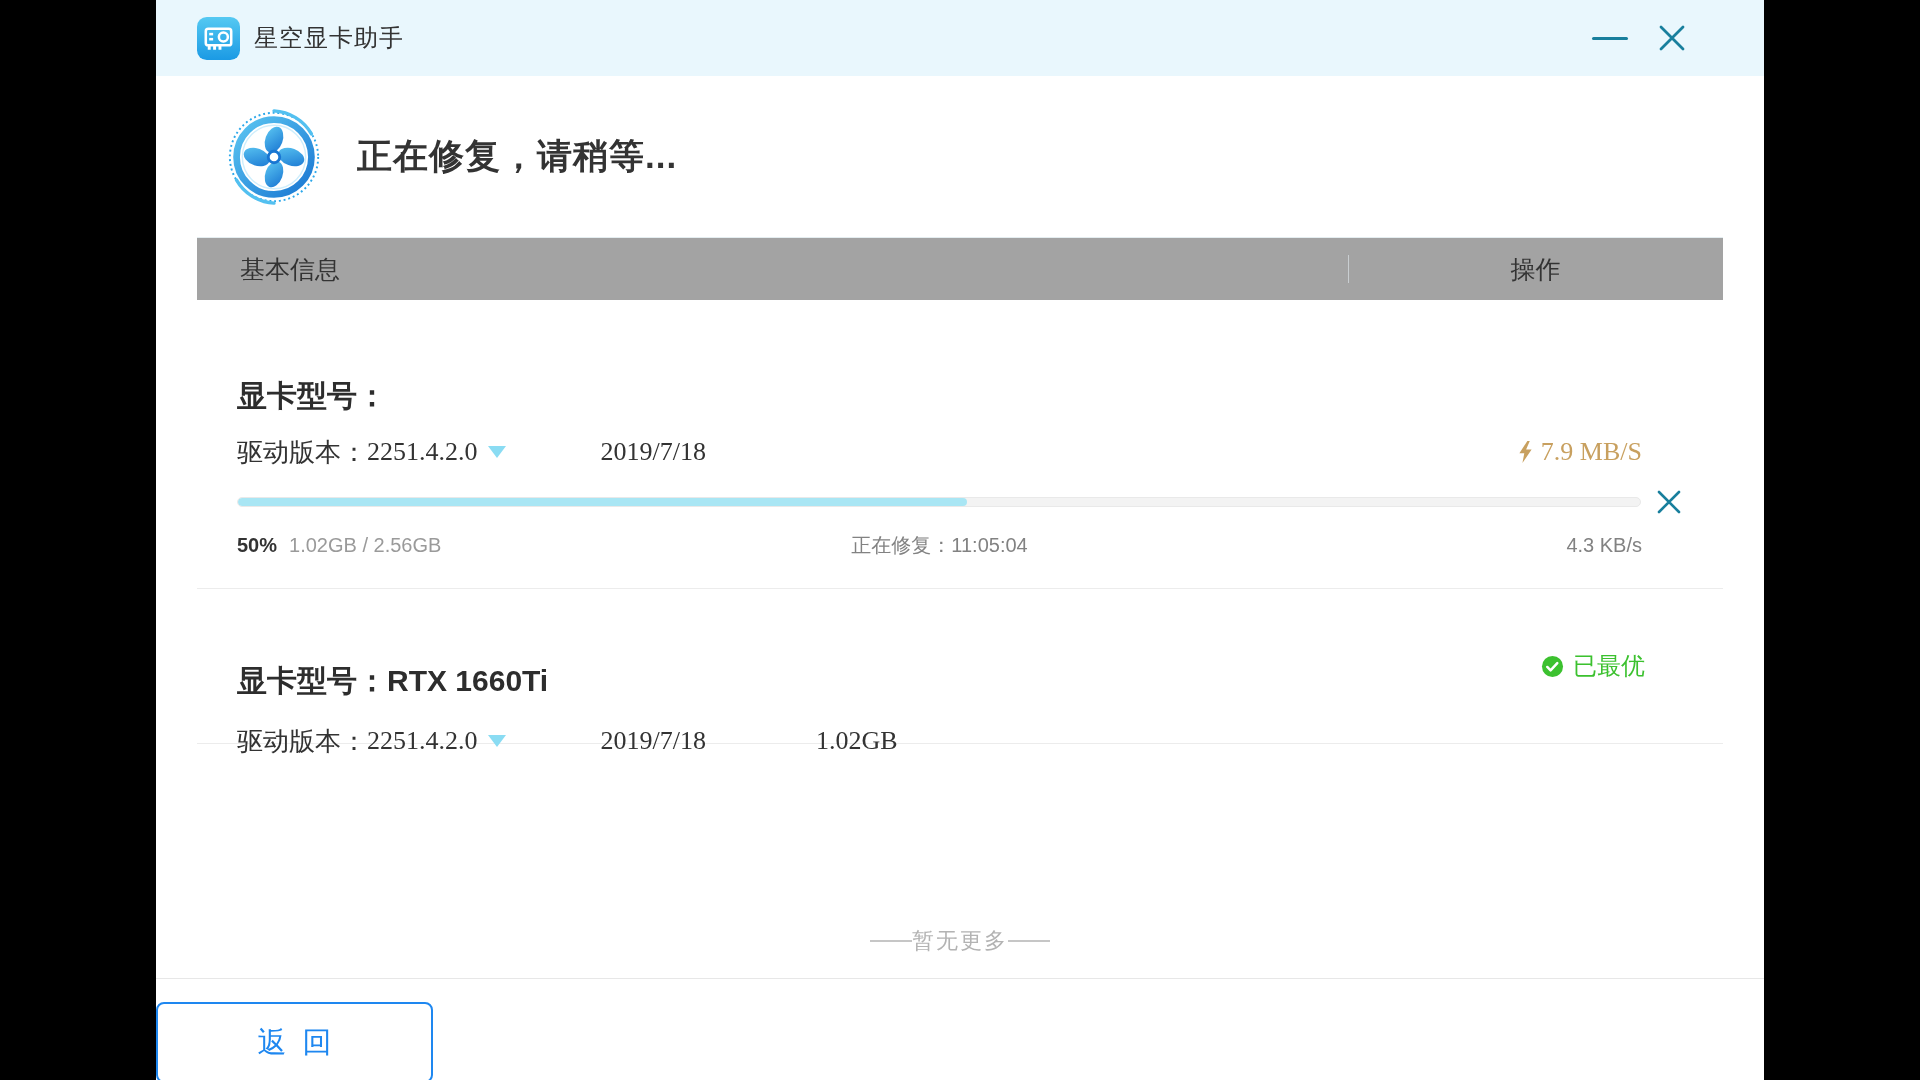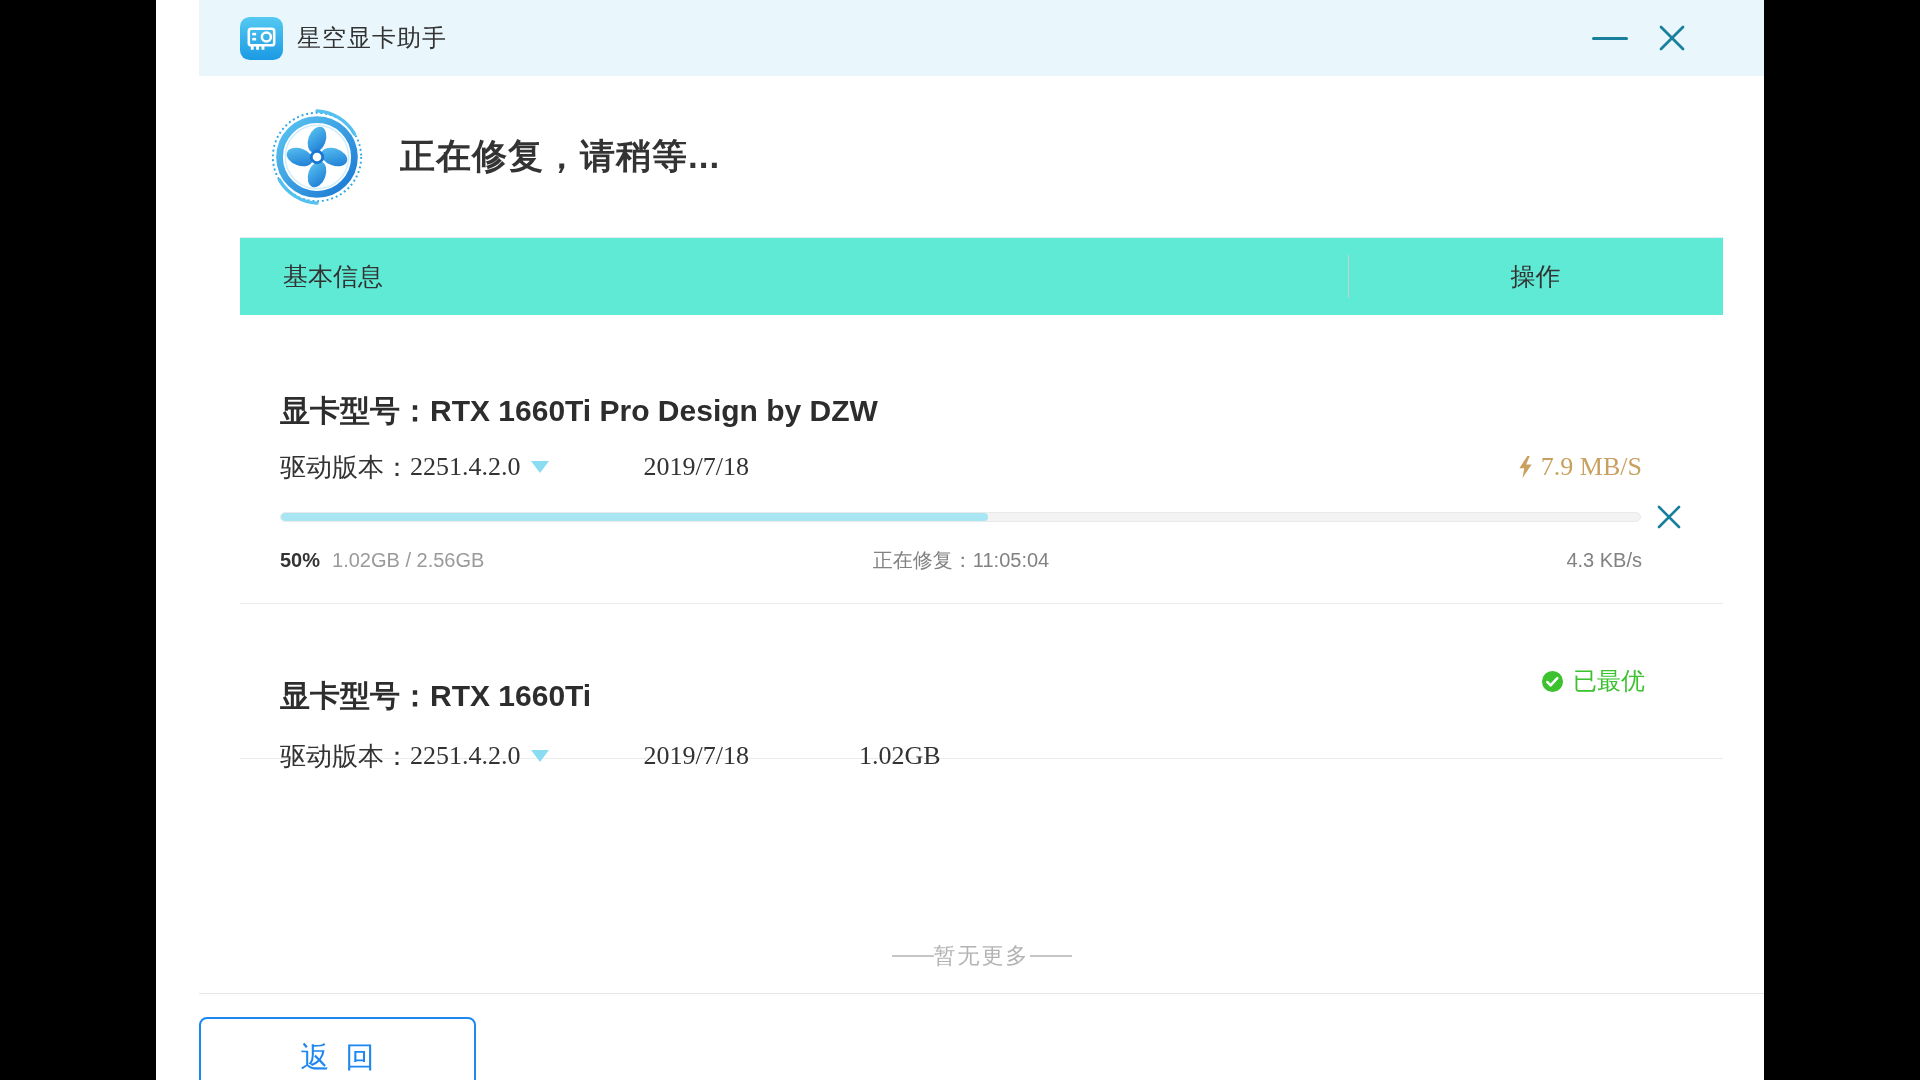--- a/index.html
+++ b/index.html
@@ -1,37 +1,37 @@
 <!DOCTYPE html>
 <html><head>
 <meta charset="utf-8">
 <style>
   * { margin:0; padding:0; box-sizing:border-box; }
   html,body { width:1920px; height:1080px; overflow:hidden; background:#000; }
   body { font-family:"Liberation Sans","DejaVu Sans",sans-serif; }
 
-  .window { position:absolute; left:156px; top:0; width:1608px; height:1080px; background:#fff; display:flex; flex-direction:column;padding-left:43px; }
+  .window { position:absolute; left:156px; top:0; width:1608px; height:1080px; background:#fff; display:flex; flex-direction:column; }
 
   
   .titlebar { height:76px; background:#e9f7fd; display:flex; align-items:center; padding:0 76px 0 41px; flex:none; }
   .app-icon { width:43px; height:43px; flex:none; }
   .app-title { margin-left:14px; font-size:24px; font-weight:500; color:#333; letter-spacing:1px; }
   .tb-controls { margin-left:auto; display:flex; align-items:center; gap:28px; }
   .tb-btn { cursor:pointer; display:flex; align-items:center; justify-content:center; }
   .hamburger { width:38px; display:flex; flex-direction:column; gap:9px; }
   .hamburger span { display:block; height:3px; border-radius:2px; background:#187f9d; }
   .min-bar { width:36px; height:3px; border-radius:2px; background:#187f9d; }
 
   
   .hero { height:161px; display:flex; align-items:center; padding-left:70px; flex:none;border-radius:24px; }
   .status-text { margin-left:35px; font-size:35px; font-weight:bold; color:#333; letter-spacing:1px; }
 
   
   .table-wrap { margin:0 41px; flex:none; }
-  .table-head { height:78px; background:#5eead4; border-top:1px solid #e4edf0; display:flex; align-items:center;justify-content:flex-end; }
+  .table-head { height:63px; background:#a3a3a3; border-top:1px solid #e4edf0; display:flex; align-items:center;justify-content:flex-end; }
   .th-info { flex:1; padding-left:43px; font-size:25px; color:#333; }
   .th-action { width:375px; height:100%; position:relative; display:flex; align-items:center; justify-content:center; font-size:25px; color:#333;font-family:Liberation Serif, serif; }
   .th-divider { position:absolute; left:0; top:17px; bottom:17px; width:1px; background:#c9ced1; }
 
   .dl-row { padding:0 40px; border-bottom:1px solid #ececec; position:relative; }
   .row-title { padding-top:24px; height:72px; font-size:30px; font-weight:bold; color:#2d2d2d; display:flex; align-items:center;margin-top:48px; }
   .row-sub { margin-top:14px; height:36px; display:flex; align-items:center; font-size:26px; color:#333; margin-right:41px;font-family:Liberation Serif, serif; }
   .drv-label, .drv-version { color:#333; }
   .dd-arrow { width:0; height:0; border-left:9px solid transparent; border-right:9px solid transparent; border-top:12px solid #8adcf3; margin-left:10px; cursor:pointer; }
   .rel-date { margin-left:95px; }
@@ -133,21 +133,20 @@
       <div class="th-info">基本信息</div>
       <div class="th-action">
         <span class="th-divider"></span>
         <span>操作</span>
       </div>
     </div>
 
     <div class="dl-row row-1">
       <div class="row-title">
         <span>显卡型号：</span>
-        <span>RTX 1660Ti Pro Design by DZW</span>
       </div>
       <div class="row-sub">
         <span class="drv-label">驱动版本：</span>
         <span class="drv-version">2251.4.2.0</span>
         <span class="dd-arrow"></span>
         <span class="rel-date">2019/7/18</span>
         <span class="speed">
           <svg width="15" height="22" viewBox="0 0 12 18">
             <path d="M7.5 0 L1 10 H5 L3.5 18 L11 7 H6.5 L9.5 0 Z" fill="#c8a05f"></path>
           </svg>

